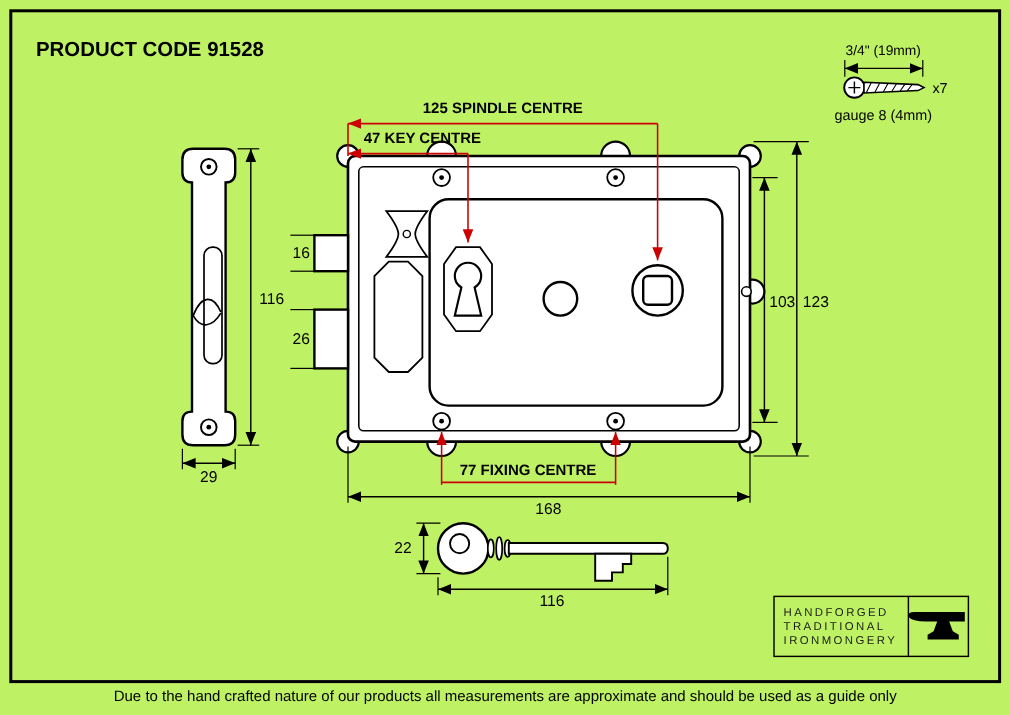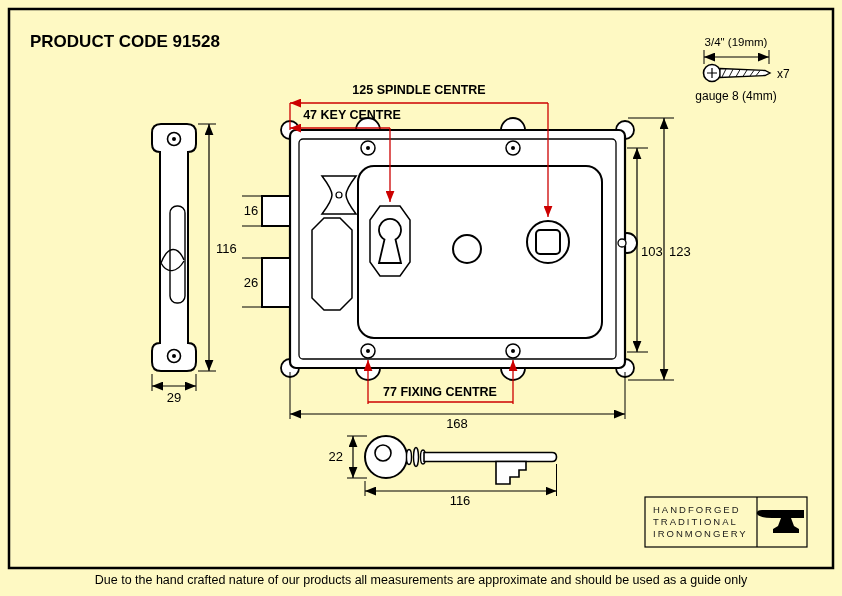--- a/index.html
+++ b/index.html
@@ -1,16 +1,16 @@
 <!DOCTYPE html>
 <html><head>
 <meta charset="utf-8">
 <style>
   html,body{margin:0;padding:0;background:#fff;}
-  .canvas{position:relative;width:842px;height:596px;background:#fef9c3;
+  .canvas{position:relative;width:842px;height:596px;background:#bef264;
           font-family:"Liberation Sans",sans-serif;overflow:hidden;}
   svg{display:block;}
   svg text{font-family:"Liberation Sans",sans-serif;fill:#000;}
   .dim-num{font-size:13px;}
   .cap-label{font-size:12.5px;font-weight:bold;}
   .logo-txt{font-size:9.5px;letter-spacing:2px;fill:#1a1a1a;}
 </style>
 </head>
 <body>
 

